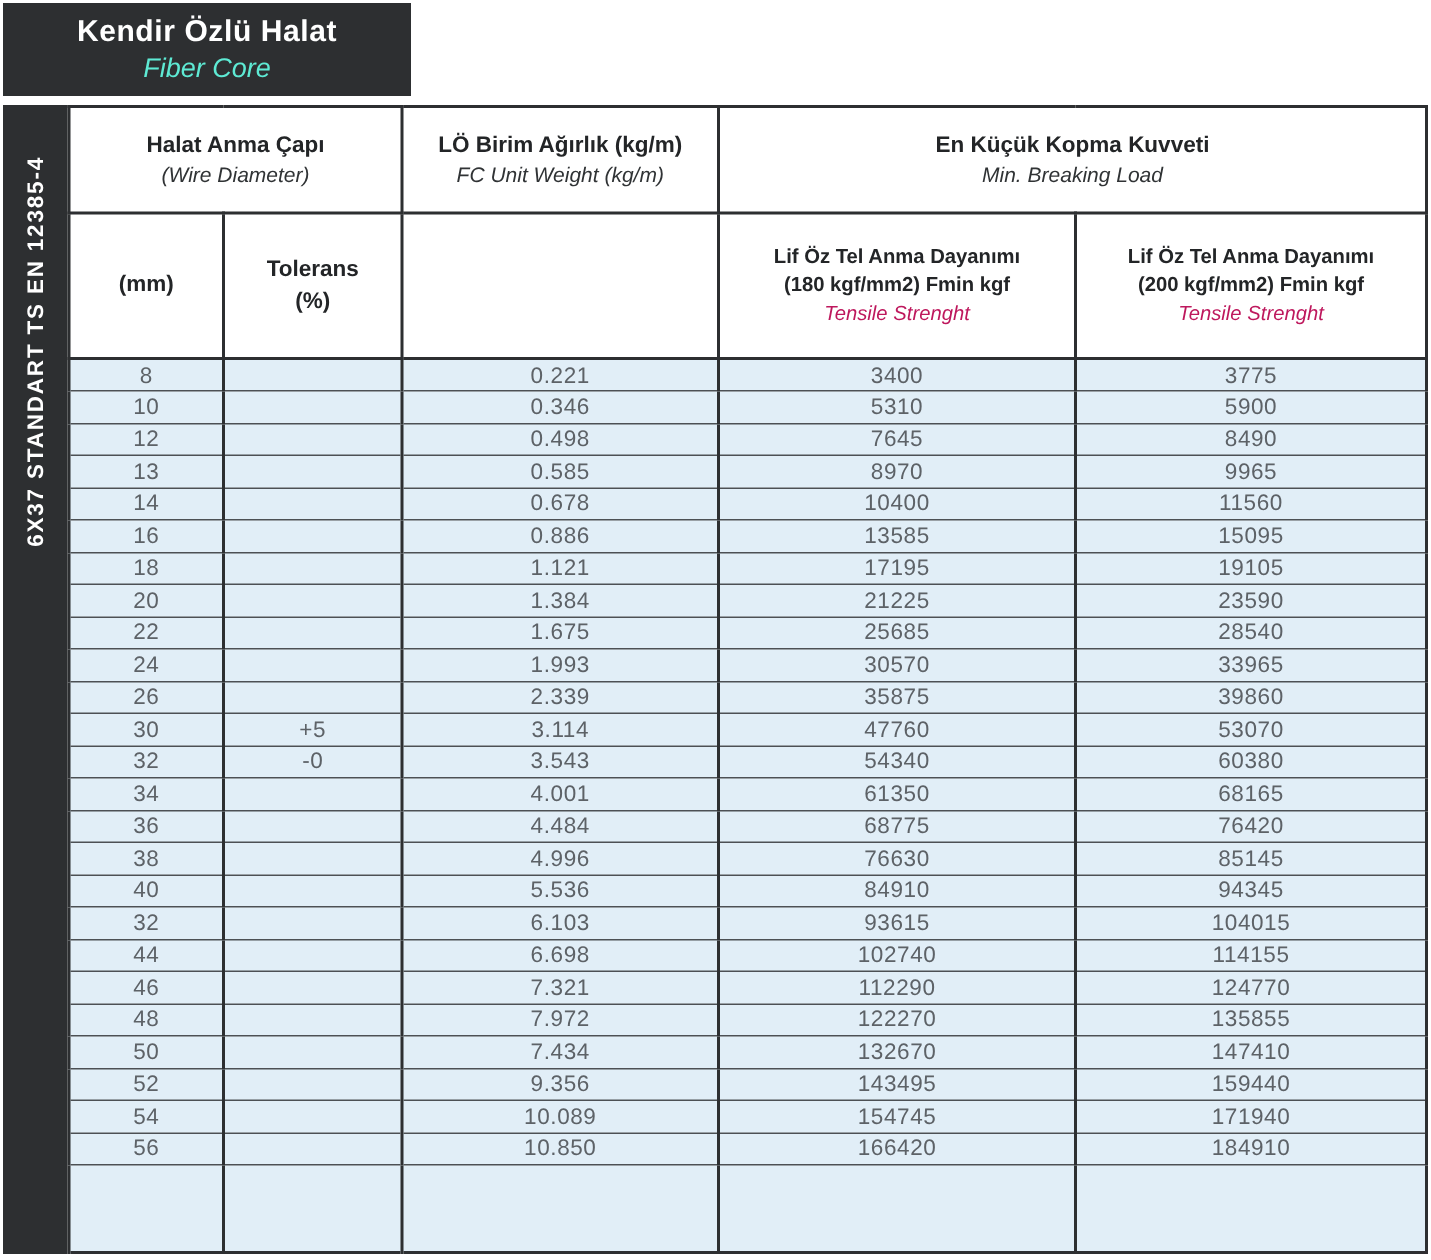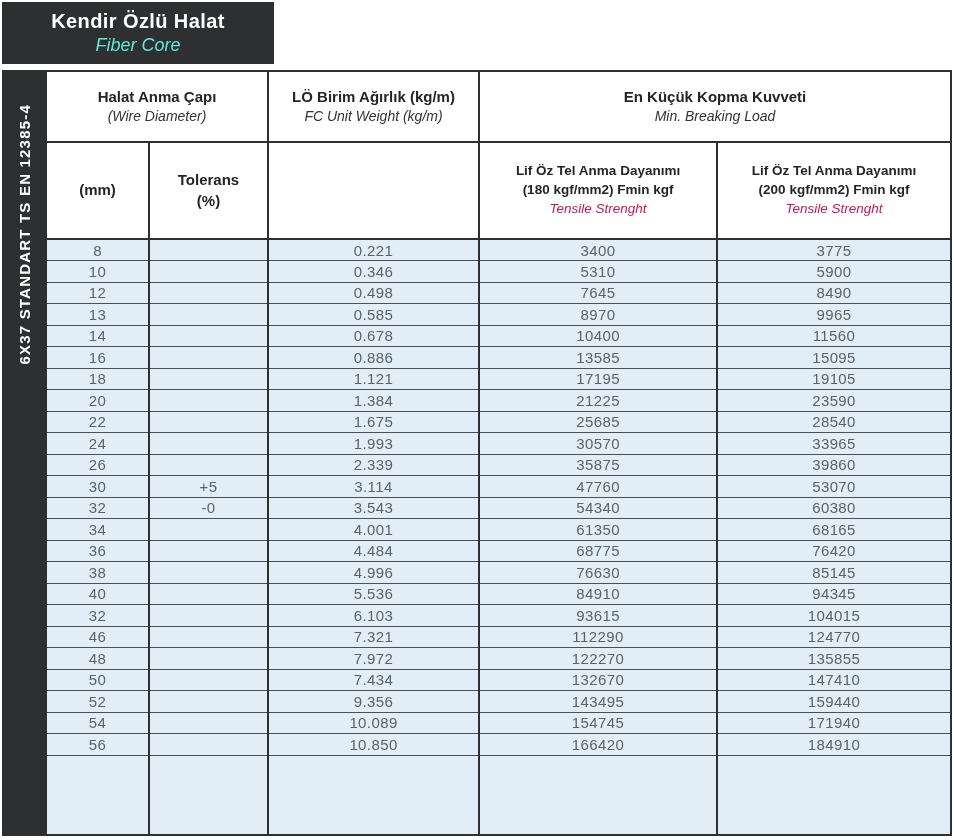--- a/index.html
+++ b/index.html
@@ -251,20 +251,27 @@
   </tr>
 
   <tr>
     <td>32</td>
     <td></td>
     <td>6.103</td>
     <td>93615</td>
     <td>104015</td>
   </tr>
 
+  <tr>
+    <td>44</td>
+    <td></td>
+    <td>6.698</td>
+    <td>102740</td>
+    <td>114155</td>
+  </tr>
 
   <tr>
     <td>46</td>
     <td></td>
     <td>7.321</td>
     <td>112290</td>
     <td>124770</td>
   </tr>
 
   <tr>

